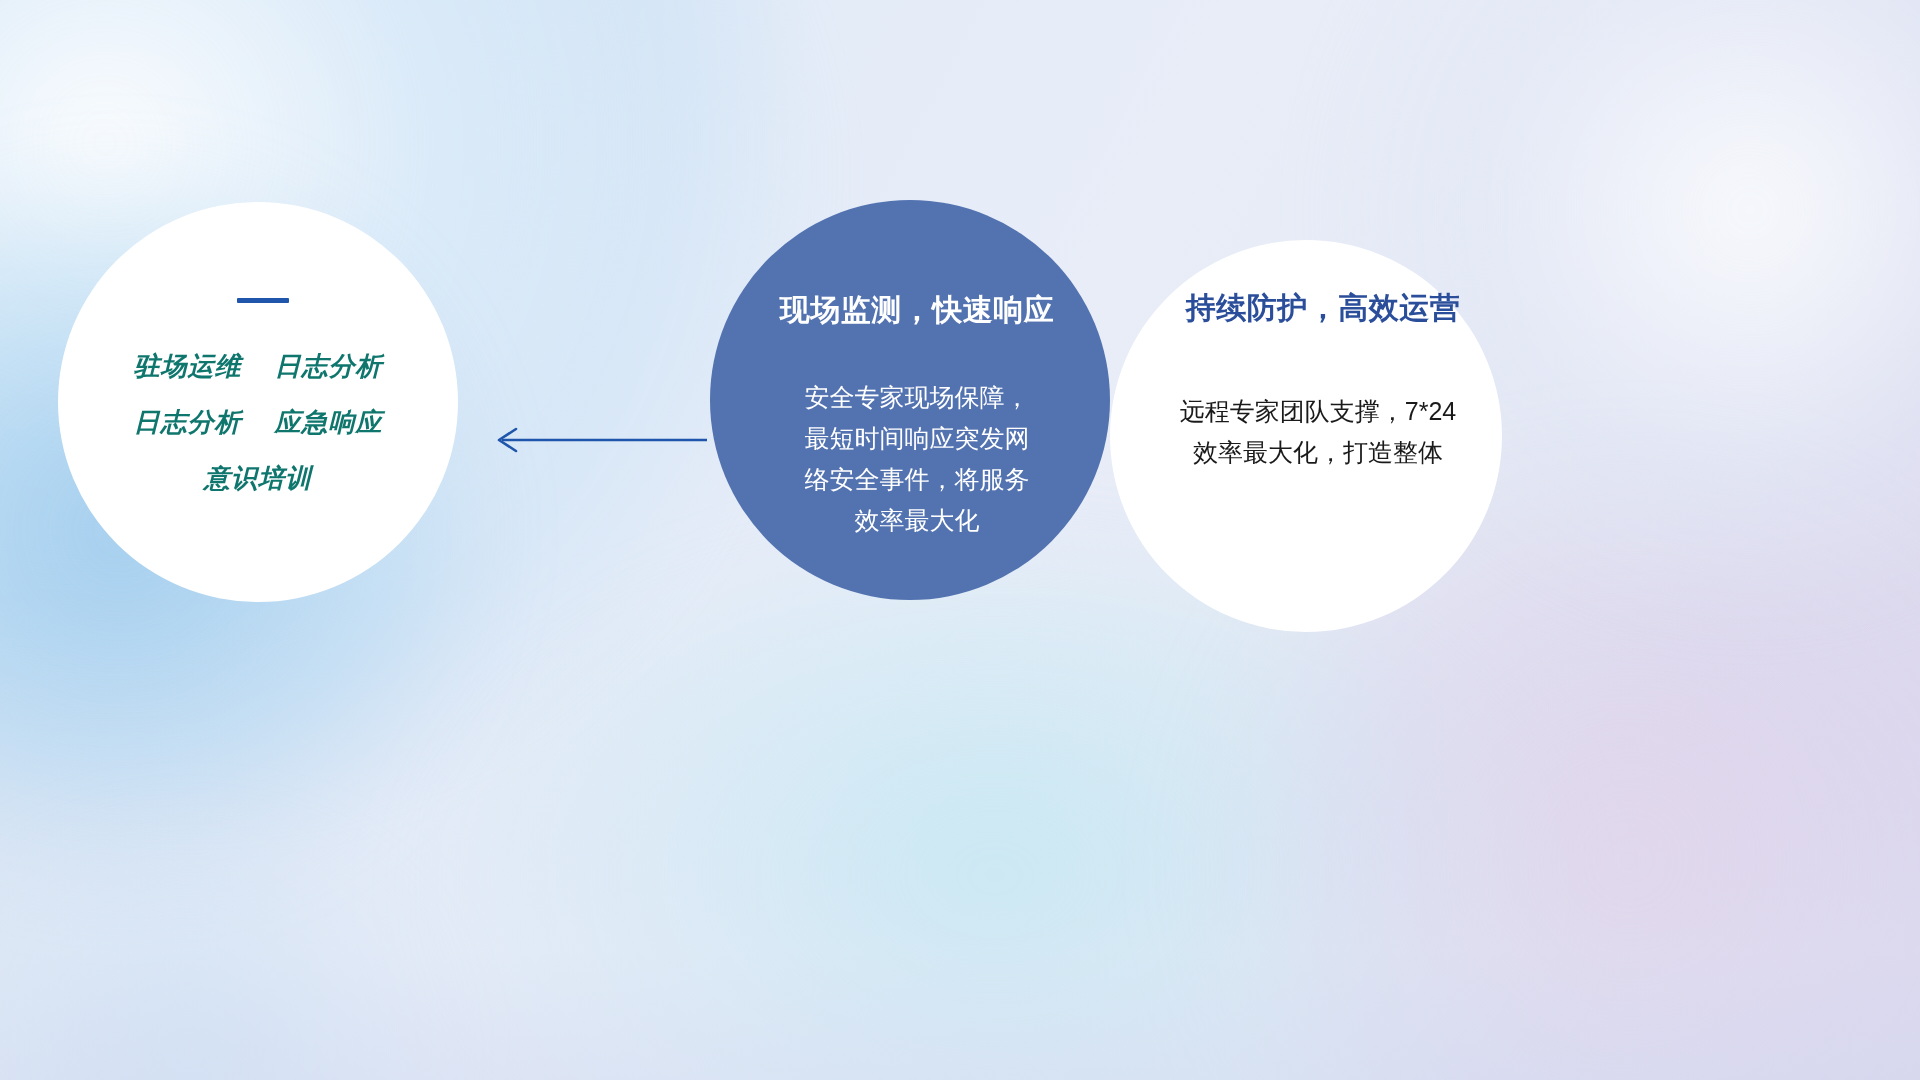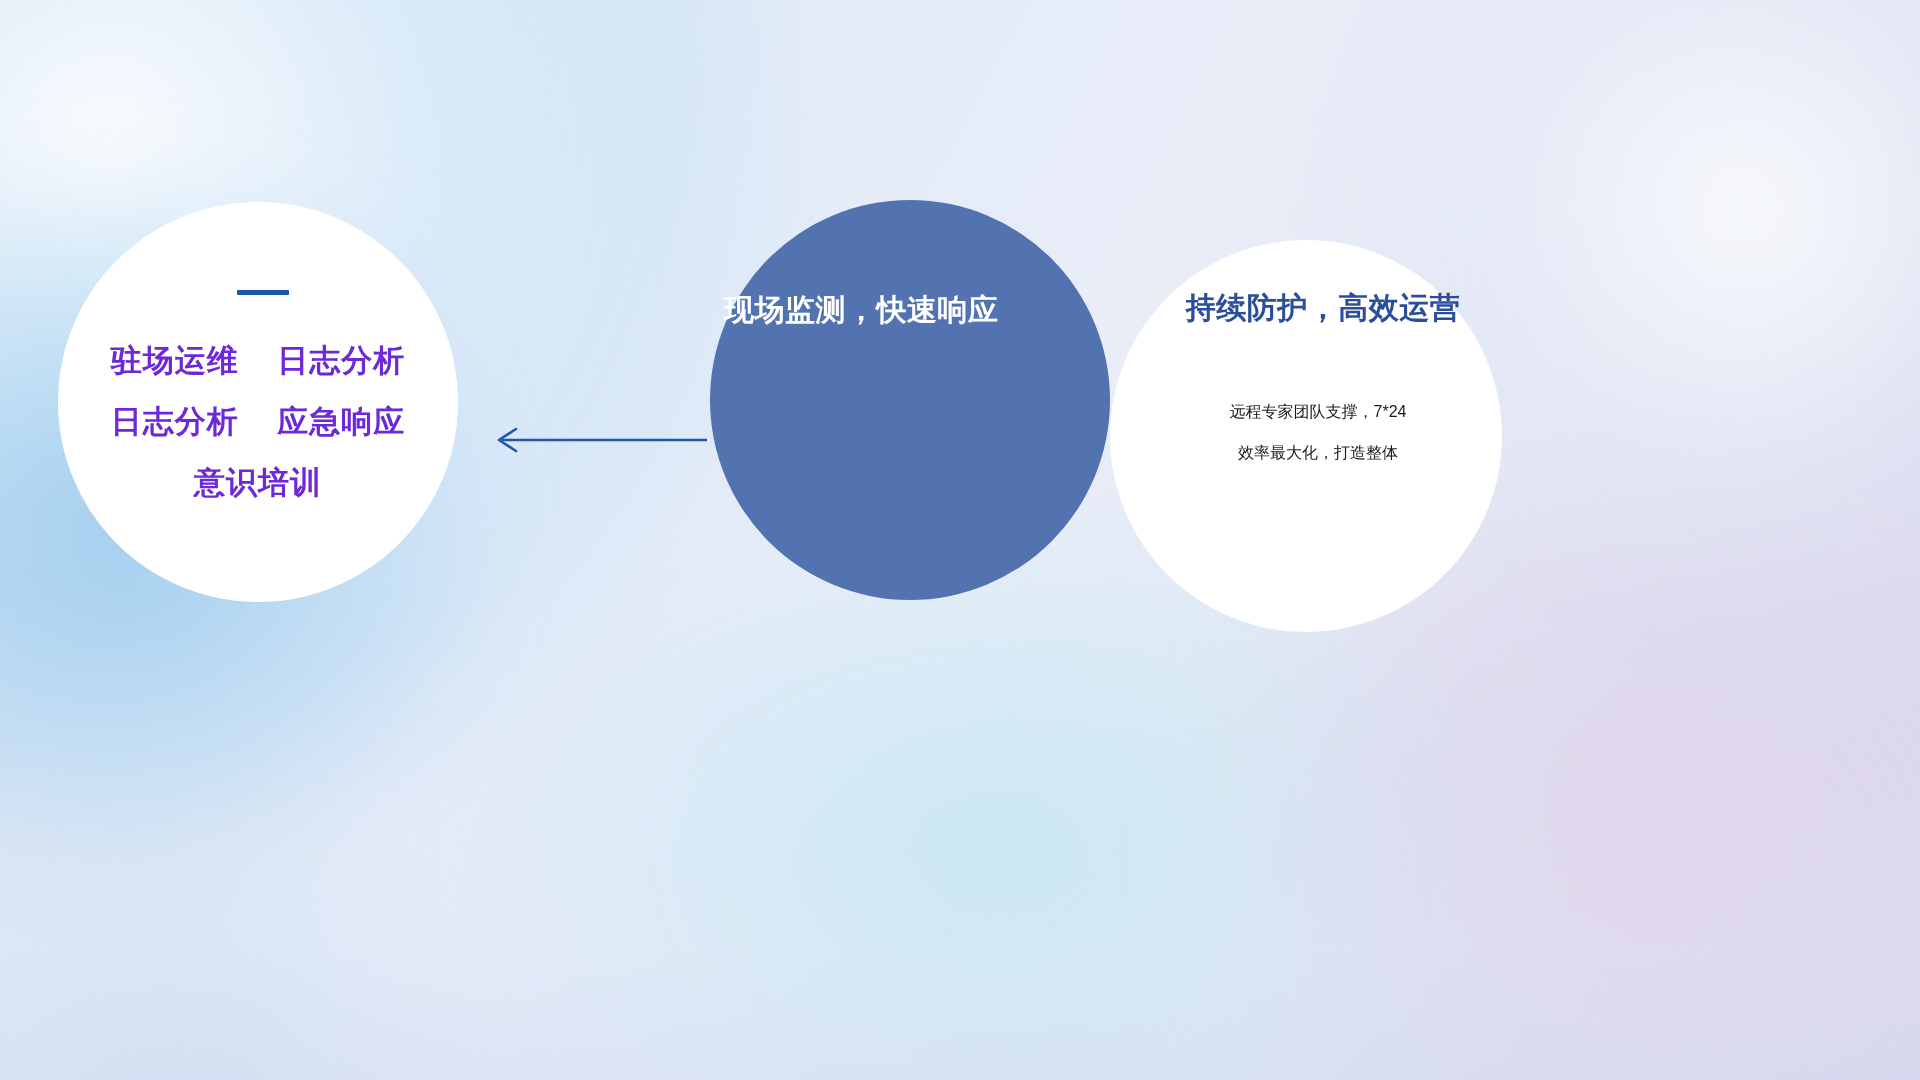--- a/index.html
+++ b/index.html
@@ -148,39 +148,41 @@
   }
   #left-divider {
     width: 52px;
     height: 5px;
     background: #1f56ab;
     border-radius: 1px;
     margin-left: 10px;
     margin-bottom: 50px;
   }
   .left-line {
-    color: #6d28d9;
-    font-size: 31px;
+    color: #0f766e;
+    font-size: 26px;
     font-weight: bold;
     letter-spacing: 1px;
     line-height: 1.0;
     margin-bottom: 30px;
     white-space: pre;
+    font-style: italic;
   }
   .left-line:last-child { margin-bottom: 16px; }
 
   
   #middle-content {
     position: absolute;
     left: 710px;
     top: 200px;
     width: 400px;
     height: 400px;
     display: flex;
-    flex-direction: row;
+    flex-direction: column;
+    align-items: center;
     padding-top: 90px;
     box-sizing: border-box;
   }
   #middle-title {
     color: #ffffff;
     font-size: 30px;
     font-weight: bold;
     letter-spacing: 0.5px;
     white-space: nowrap;
     margin-left: 14px;
@@ -213,21 +215,21 @@
     color: #2b4e9b;
     font-size: 30px;
     font-weight: bold;
     letter-spacing: 0.5px;
     white-space: nowrap;
     margin-left: 34px;
   }
   #right-body {
     margin-top: 50px;
     color: #1a1a1a;
-    font-size: 16px;
+    font-size: 25px;
     line-height: 41px;
     text-align: center;
     width: 350px;
     margin-left: 24px;
   }
 
   
   #connector-arrow {
     position: absolute;
     left: 488px;
@@ -264,20 +266,26 @@
 
   <div id="left-content">
     <div id="left-divider"></div>
     <div class="left-line">驻场运维    日志分析</div>
     <div class="left-line">日志分析    应急响应</div>
     <div class="left-line">意识培训</div>
   </div>
 
   <div id="middle-content">
     <div id="middle-title">现场监测，快速响应</div>
+    <div id="middle-body">
+      <div>安全专家现场保障，</div>
+      <div>最短时间响应突发网</div>
+      <div>络安全事件，将服务</div>
+      <div>效率最大化</div>
+    </div>
   </div>
 
   <div id="right-content">
     <div id="right-title">持续防护，高效运营</div>
     <div id="right-body">
       <div>远程专家团队支撑，7*24</div>
       <div>效率最大化，打造整体</div>
     </div>
   </div>
 

